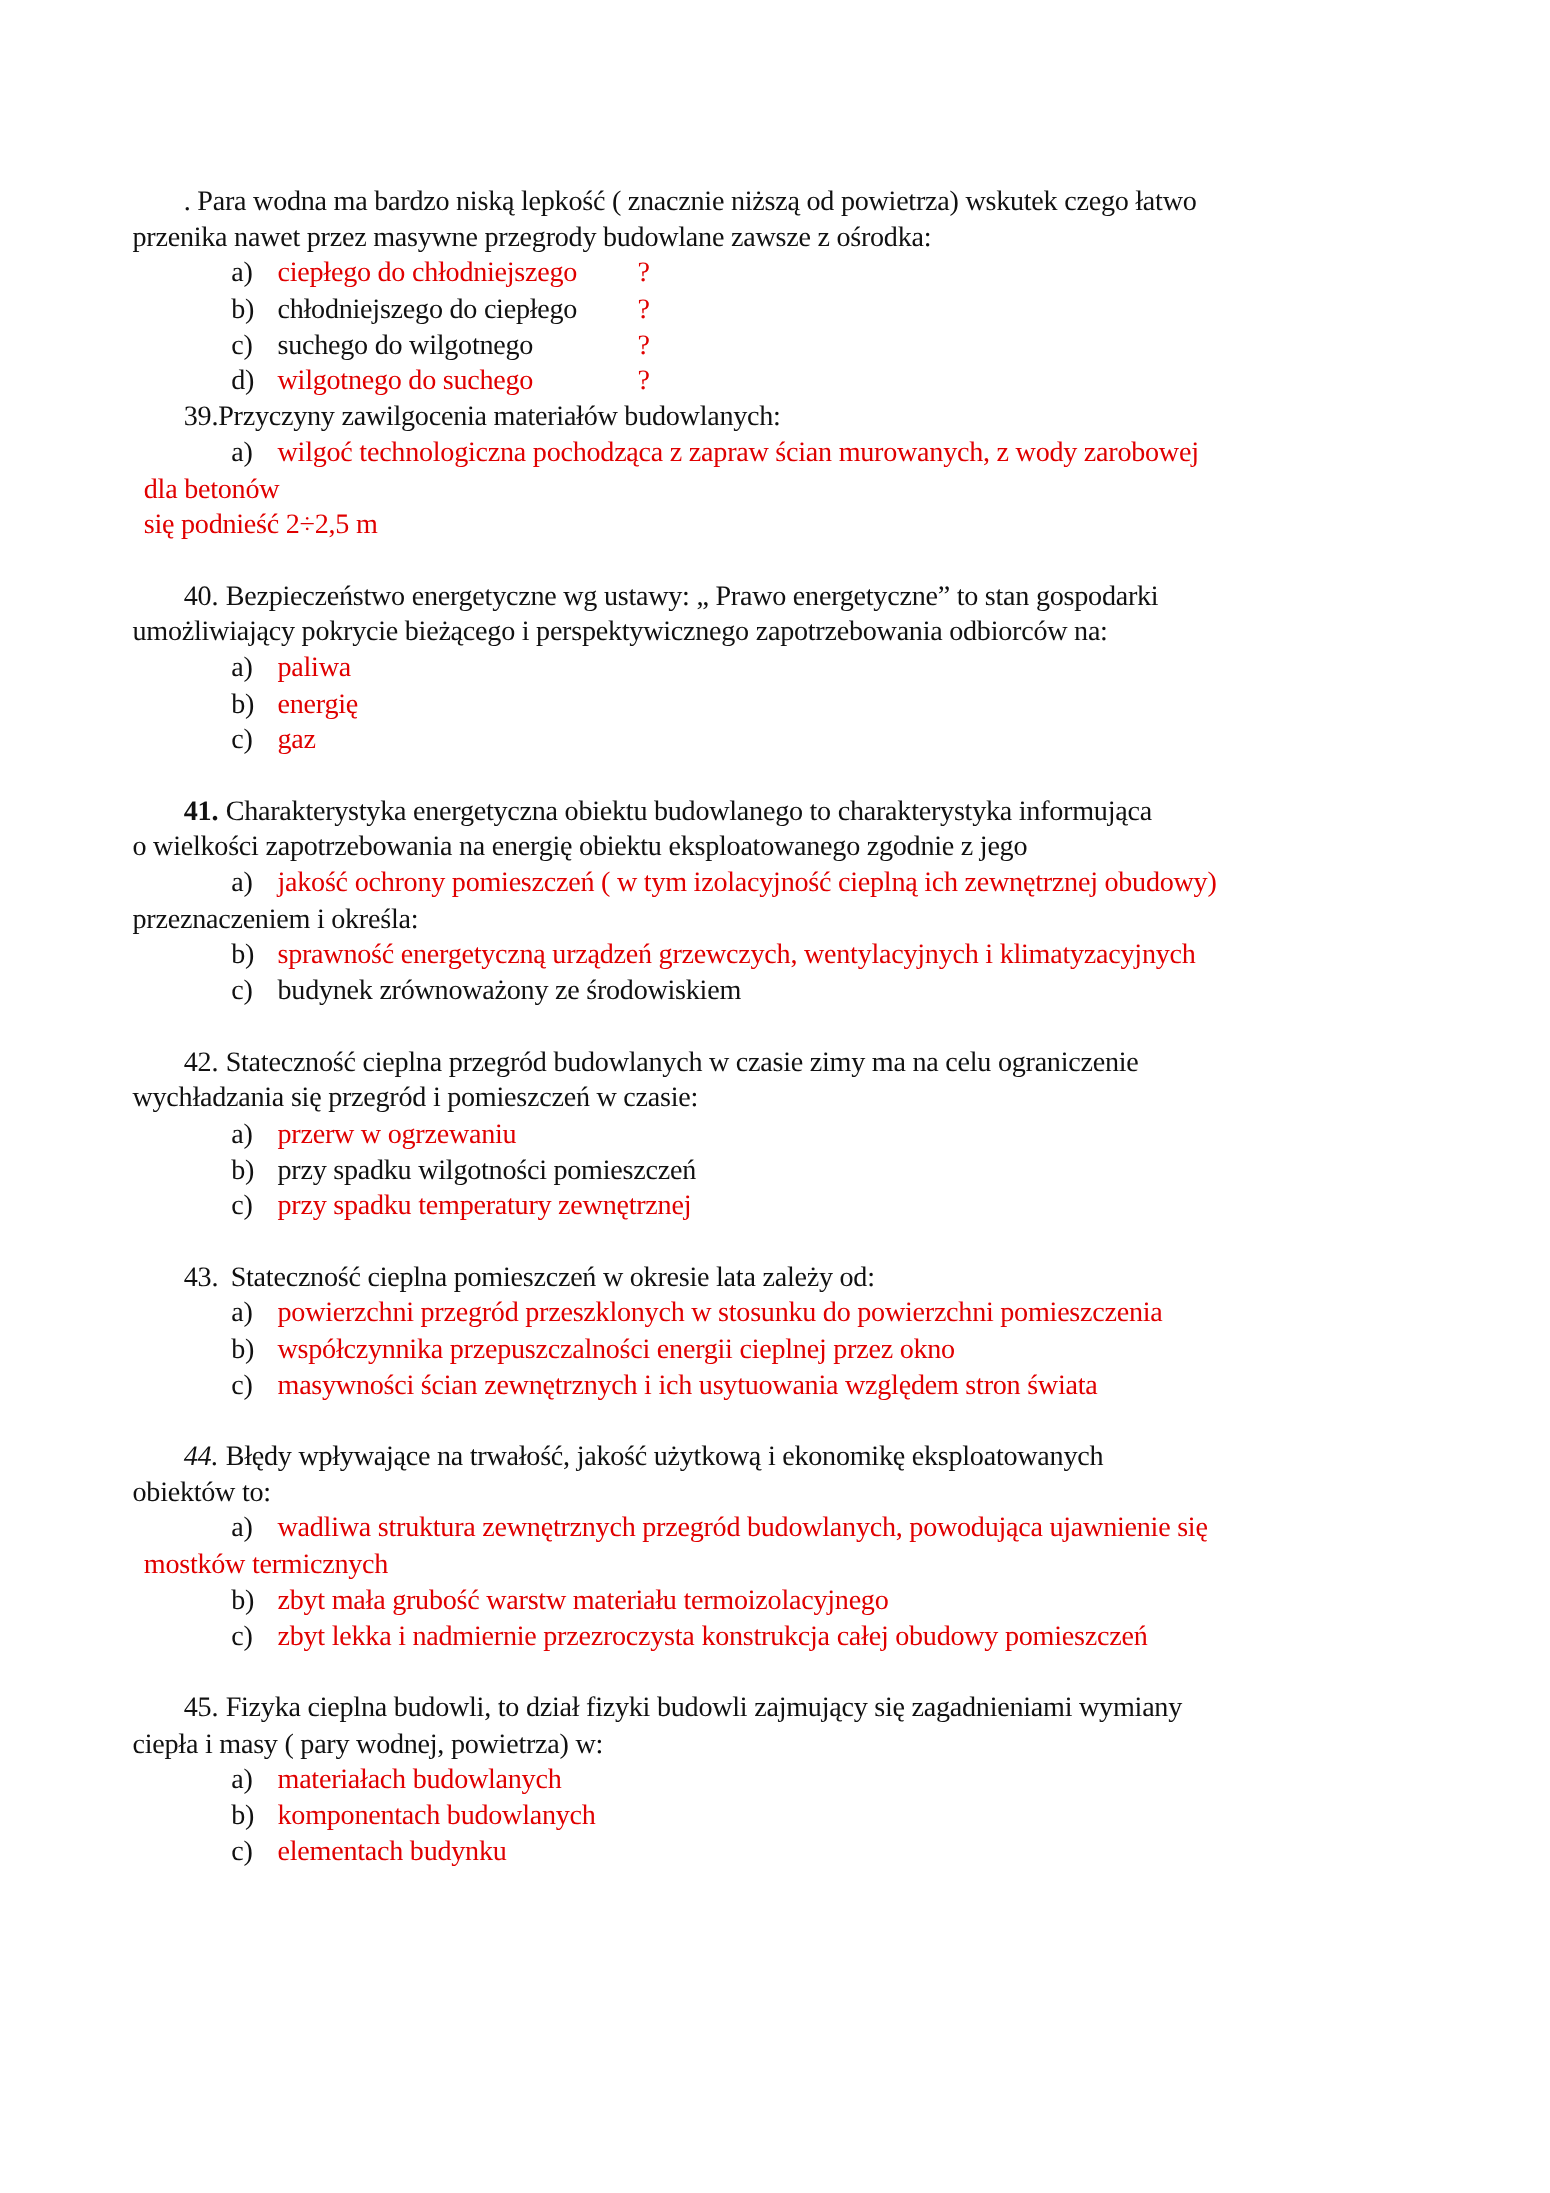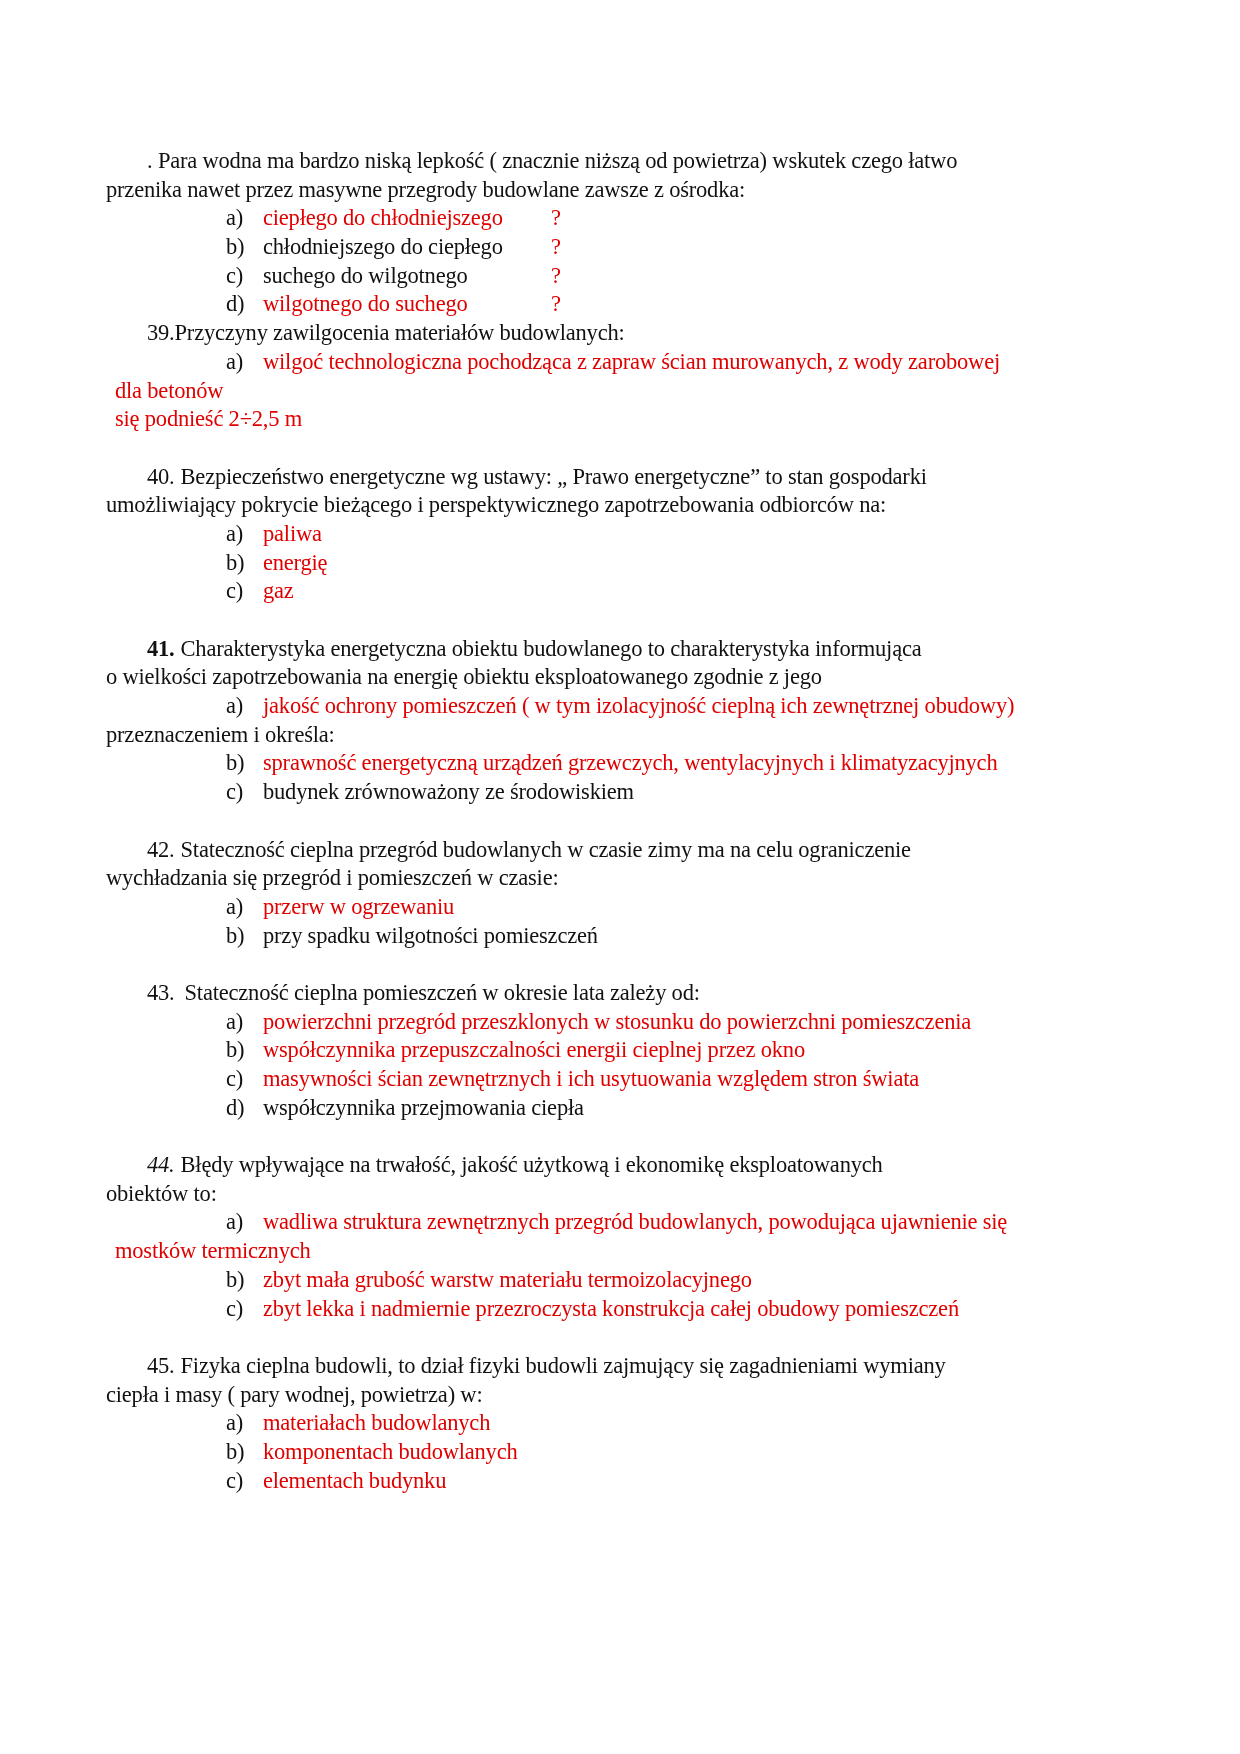--- a/index.html
+++ b/index.html
@@ -8,21 +8,21 @@
   .page { position: absolute; left: 0; top: 147px; width: 1076px; }
   .line { height: 28.7px; line-height: 28.7px; font-size: 22.5px; white-space: nowrap; letter-spacing: -0.2px; }
   .q { padding-left: 147px; }
   .cont { padding-left: 106px; }
   .opt { padding-left: 185px; }
   .opt .lbl { display: inline-block; width: 37px; }
   .optcont { padding-left: 115px; }
   .blank { height: 28.7px; }
   .red { color: #e00000; }
   .mark { color: #e00000; position: absolute; left: 510px; }
-  .optwrap { position: relative; margin-left: 41px; }
+  .optwrap { position: relative; }
 </style>
 </head>
 <body>
 
 <div class="page" id="page">
     <div class="question">
       <div class="line q"><span>.</span> <span>Para wodna ma bardzo niską lepkość ( znacznie niższą od powietrza) wskutek czego łatwo</span></div>
       <div class="line cont"><span>przenika nawet przez masywne przegrody budowlane zawsze z ośrodka:</span></div>
       <div class="line opt optwrap"><span class="lbl">a)</span><span class="red">ciepłego do chłodniejszego</span><span class="mark">?</span></div>
       <div class="line opt optwrap"><span class="lbl">b)</span><span>chłodniejszego do ciepłego</span><span class="mark">?</span></div>
@@ -51,28 +51,28 @@
       <div class="line cont"><span>przeznaczeniem i określa:</span></div>
       <div class="line opt optwrap"><span class="lbl">b)</span><span class="red">sprawność energetyczną urządzeń grzewczych, wentylacyjnych i klimatyzacyjnych</span></div>
       <div class="line opt optwrap"><span class="lbl">c)</span><span>budynek zrównoważony ze środowiskiem</span></div>
     </div>
     <div class="question">
       <div class="blank"></div>
       <div class="line q"><span style="margin-right: 6px;">42.</span><span>Stateczność cieplna przegród budowlanych w czasie zimy ma na celu ograniczenie</span></div>
       <div class="line cont"><span>wychładzania się przegród i pomieszczeń w czasie:</span></div>
       <div class="line opt optwrap"><span class="lbl">a)</span><span class="red">przerw w ogrzewaniu</span></div>
       <div class="line opt optwrap"><span class="lbl">b)</span><span>przy spadku wilgotności pomieszczeń</span></div>
+      <div class="line opt optwrap"><span class="lbl">c)</span><span class="red">przy spadku temperatury zewnętrznej</span></div>
     </div>
     <div class="question">
       <div class="blank"></div>
       <div class="line q"><span style="margin-right: 10px;">43.</span><span>Stateczność cieplna pomieszczeń w okresie lata zależy od:</span></div>
       <div class="line opt optwrap"><span class="lbl">a)</span><span class="red">powierzchni przegród przeszklonych w stosunku do powierzchni pomieszczenia</span></div>
       <div class="line opt optwrap"><span class="lbl">b)</span><span class="red">współczynnika przepuszczalności energii cieplnej przez okno</span></div>
       <div class="line opt optwrap"><span class="lbl">c)</span><span class="red">masywności ścian zewnętrznych i ich usytuowania względem stron świata</span></div>
-      <div class="line opt optwrap"><span class="lbl">d)</span><span>współczynnika przejmowania ciepła</span></div>
     </div>
     <div class="question">
       <div class="blank"></div>
       <div class="line q"><span style="margin-right: 6px; font-style: italic;">44.</span><span>Błędy wpływające na trwałość, jakość użytkową i ekonomikę eksploatowanych</span></div>
       <div class="line cont"><span>obiektów to:</span></div>
       <div class="line opt optwrap"><span class="lbl">a)</span><span class="red">wadliwa struktura zewnętrznych przegród budowlanych, powodująca ujawnienie się</span></div>
       <div class="line optcont red">mostków termicznych</div>
       <div class="line opt optwrap"><span class="lbl">b)</span><span class="red">zbyt mała grubość warstw materiału termoizolacyjnego</span></div>
       <div class="line opt optwrap"><span class="lbl">c)</span><span class="red">zbyt lekka i nadmiernie przezroczysta konstrukcja całej obudowy pomieszczeń</span></div>
     </div>

